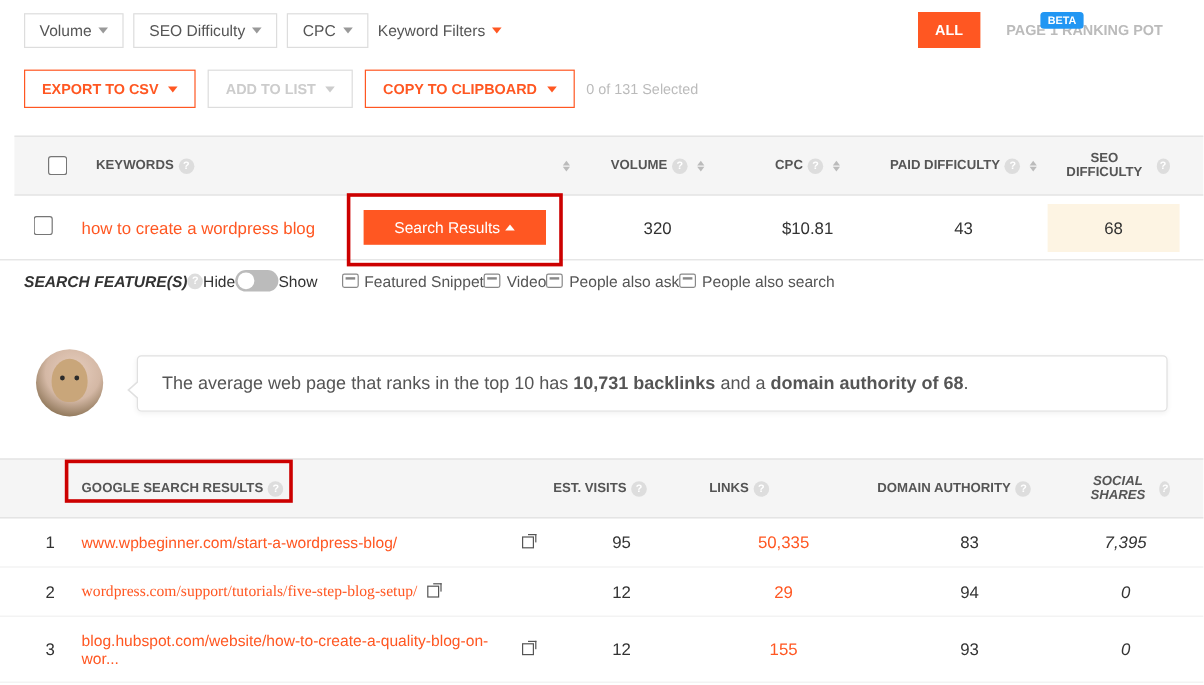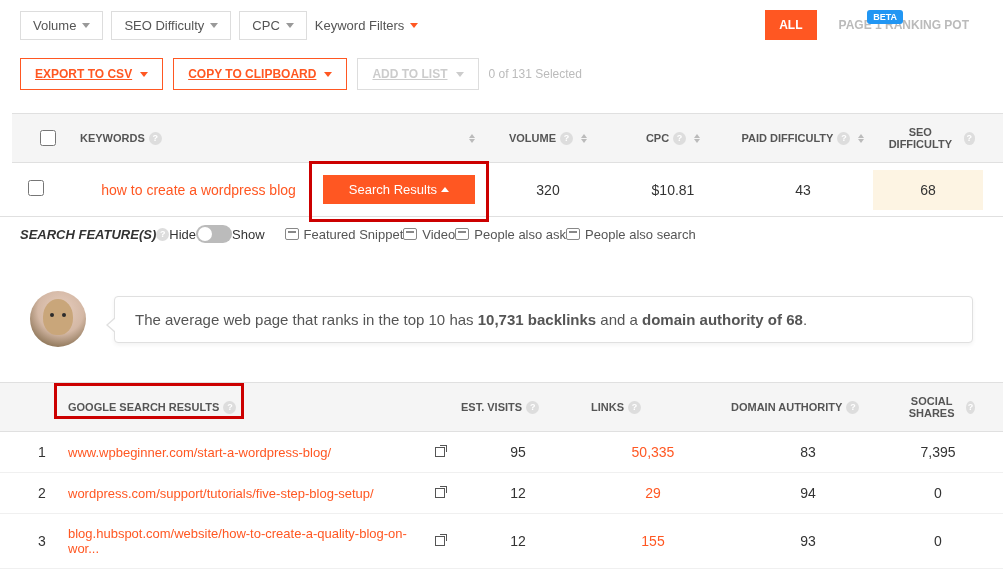--- a/index.html
+++ b/index.html
@@ -11,21 +11,21 @@
     .chevron-down-orange { border-top-color: #ff5722; }
     .chevron-up-white { width: 0; height: 0; border-left: 4px solid transparent; border-right: 4px solid transparent; border-bottom: 5px solid #fff; margin-left: 4px; }
     .keyword-filters { color: #555; display: flex; align-items: center; gap: 6px; cursor: pointer; }
     .spacer { flex: 1; }
     .beta-badge { background: #2196f3; color: #fff; font-size: 9px; font-weight: bold; padding: 2px 6px; border-radius: 3px; position: absolute; top: 10px; right: 100px; }
     .tab-pill { padding: 8px 14px; font-weight: bold; font-size: 12px; }
     .tab-active { background: #ff5722; color: #fff; }
     .tab-inactive { color: #bbb; }
     
     .action-bar { display: flex; align-items: center; gap: 10px; padding: 8px 20px; }
-    .action-btn { display: flex; align-items: center; gap: 8px; padding: 8px 14px; border: 1px solid #ff5722; color: #ff5722; font-weight: bold; font-size: 12px; background: #fff; cursor: pointer; text-decoration: underline; }
+    .action-btn { display: flex; align-items: center; gap: 8px; padding: 8px 14px; border: 1px solid #ff5722; color: #ff5722; font-weight: bold; font-size: 12px; background: #fff; cursor: pointer; }
     .action-btn-disabled { border: 1px solid #ddd; color: #ccc; cursor: default; }
     .selected-text { color: #bbb; font-size: 12px; }
     
     .table-header { display: flex; align-items: center; background: #f5f5f5; border-top: 1px solid #e0e0e0; border-bottom: 1px solid #e0e0e0; padding: 0 20px; margin-top: 15px; margin-left: 12px; }
     .th { padding: 12px 8px; font-size: 11px; font-weight: bold; color: #555; display: flex; align-items: center; gap: 4px; }
     .help-icon { display: inline-block; width: 13px; height: 13px; border-radius: 50%; background: #ddd; color: #fff; font-size: 9px; text-align: center; line-height: 13px; font-weight: bold; }
     .sort-icons { display: flex; flex-direction: column; gap: 1px; margin-left: 4px; }
     .sort-up, .sort-down { width: 0; height: 0; border-left: 3px solid transparent; border-right: 3px solid transparent; }
     .sort-up { border-bottom: 4px solid #bbb; }
     .sort-down { border-top: 4px solid #bbb; }
@@ -62,21 +62,21 @@
     .speech-bubble::before { content: ""; position: absolute; left: -9px; top: 20px; width: 0; height: 0; border-top: 8px solid transparent; border-bottom: 8px solid transparent; border-right: 9px solid #e0e0e0; }
     .speech-bubble::after { content: ""; position: absolute; left: -7px; top: 21px; width: 0; height: 0; border-top: 7px solid transparent; border-bottom: 7px solid transparent; border-right: 8px solid #fff; }
     
     .results-header { display: flex; align-items: center; background: #f5f5f5; border-top: 1px solid #e0e0e0; border-bottom: 1px solid #e0e0e0; padding: 0 20px 0 30px; margin-top: 15px; }
     .rth { padding: 12px 8px; font-size: 11px; font-weight: bold; color: #555; display: flex; align-items: center; gap: 4px; }
     .col-rank { width: 30px; }
     .col-url { flex: 1; position: relative; }
     .col-est { width: 130px; }
     .col-links { width: 140px; }
     .col-da { width: 170px; }
-    .col-ss { width: 90px; text-align: center; }
+    .col-ss { width: 90px; text-align: center; font-style: italic; }
     .red-box2 { position: absolute; border: 3px solid #c00; top: -6px; left: -6px; width: 190px; height: 36px; pointer-events: none; }
     
     .result-row { display: flex; align-items: center; padding: 0 20px 0 30px; border-bottom: 1px solid #f0f0f0; }
     .rtd { padding: 12px 8px; font-size: 14px; }
     .url-link { color: #ff5722; text-decoration: none; font-size: 13px; }
     .ext-icon { display: inline-block; width: 10px; height: 10px; border: 1px solid #555; position: relative; margin-left: 8px; }
     .ext-icon::after { content: ""; position: absolute; top: -3px; right: -3px; width: 6px; height: 6px; border-top: 1px solid #555; border-right: 1px solid #555; }
     .num-center { text-align: center; }
     .links-val { color: #ff5722; text-align: center; }
     
@@ -106,27 +106,27 @@
   <span class="beta-badge">BETA</span>
   <div class="tab-pill tab-active">ALL</div>
   <div class="tab-pill tab-inactive">PAGE 1 RANKING POT</div>
 </div>
 
 <div class="action-bar">
   <button class="action-btn">
     <span>EXPORT TO CSV</span>
     <span class="chevron-down chevron-down-orange"></span>
   </button>
+  <button class="action-btn action-btn-disabled">
+    <span>ADD TO LIST</span>
+    <span class="chevron-down" style="border-top-color:#ccc"></span>
+  </button>
   <button class="action-btn">
     <span>COPY TO CLIPBOARD</span>
     <span class="chevron-down chevron-down-orange"></span>
-  </button>
-  <button class="action-btn action-btn-disabled">
-    <span>ADD TO LIST</span>
-    <span class="chevron-down" style="border-top-color:#ccc"></span>
   </button>
   <span class="selected-text">0 of 131 Selected</span>
 </div>
 
 <div class="table-header">
   <div class="th col-check">
       <input type="checkbox" style="">
     </div>
   <div class="th col-kw">
     <span>KEYWORDS</span>
@@ -162,21 +162,21 @@
       </div>
   </div>
   <div class="th col-sd">
     <span>SEO DIFFICULTY</span>
     <span class="help-icon">?</span>
   </div>
 </div>
 
 <div class="table-row1">
   <div class="td col-check"><input type="checkbox" style=""></div>
-  <div class="td col-kw" style="display:flex;align-items:center;gap:27px;justify-content:flex-end;">
+  <div class="td col-kw" style="display:flex;align-items:center;gap:40px;">
     <a href="#" class="kw-link">how to create a wordpress blog</a>
     <div class="results-btn-box">
       <div class="red-box1"></div>
       <button class="results-btn">
         <span>Search Results</span>
         <span class="chevron-up-white"></span>
       </button>
     </div>
   </div>
   <div class="td col-vol num-center">320</div>
@@ -257,21 +257,21 @@
       <a href="#" class="url-link">www.wpbeginner.com/start-a-wordpress-blog/</a>
       <span class="ext-icon"></span>
     </div>
     <div class="rtd col-est num-center">95</div>
     <div class="rtd col-links links-val">50,335</div>
     <div class="rtd col-da num-center">83</div>
     <div class="rtd col-ss num-center">7,395</div>
   </div>
     <div class="result-row">
     <div class="rtd col-rank">2</div>
-    <div class="rtd col-url" style="display:flex;align-items:center;justify-content:space-between;">
+    <div class="rtd col-url" style="display:flex;align-items:center;font-family:Liberation Serif, serif;">
       <a href="#" class="url-link">wordpress.com/support/tutorials/five-step-blog-setup/</a>
       <span class="ext-icon"></span>
     </div>
     <div class="rtd col-est num-center">12</div>
     <div class="rtd col-links links-val">29</div>
     <div class="rtd col-da num-center">94</div>
     <div class="rtd col-ss num-center">0</div>
   </div>
     <div class="result-row">
     <div class="rtd col-rank">3</div>

